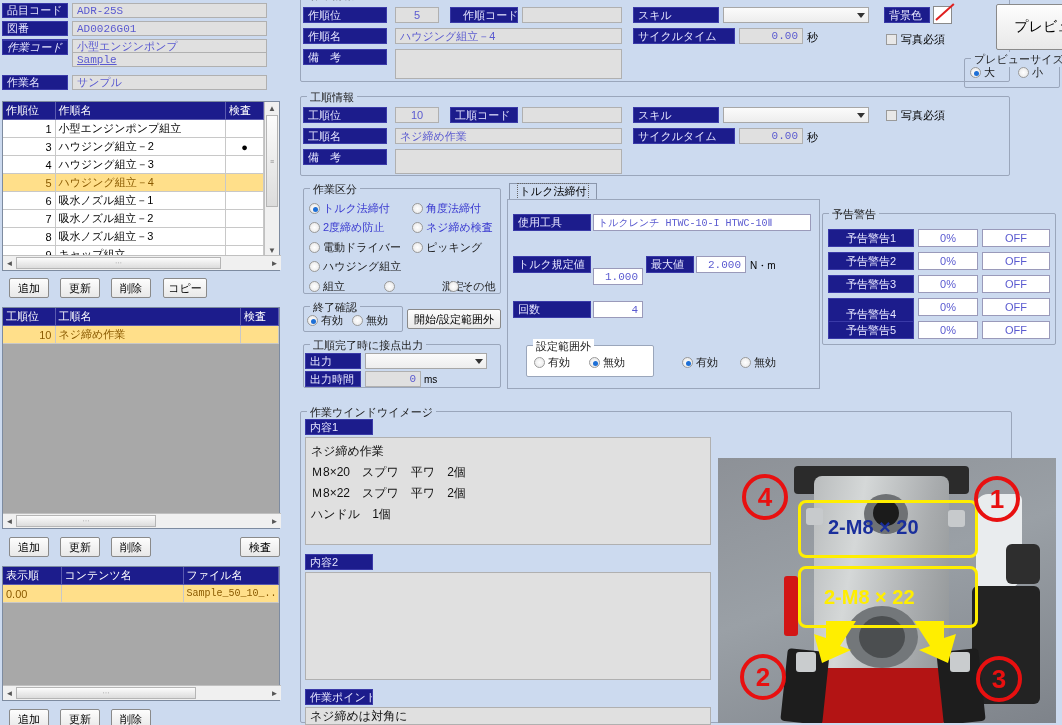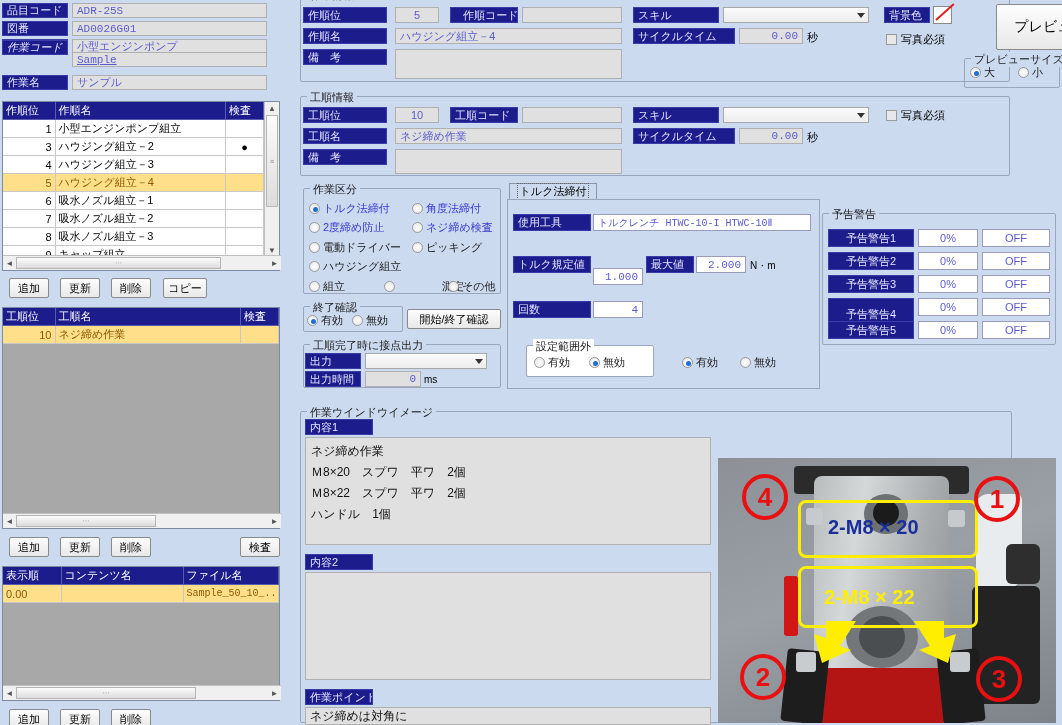--- a/index.html
+++ b/index.html
@@ -443,21 +443,21 @@
     <div class="gtitle">終了確認</div>
   </div>
   <div class="radio on" style="left:307px;top:313px;">
     <span class="dot"></span>
       <span class="rtext blk">有効</span>
   </div>
   <div class="radio" style="left:352px;top:313px;">
     <span class="dot"></span>
       <span class="rtext blk">無効</span>
   </div>
-  <div class="btn" style="position:absolute;left:407px;top:309px;width:94px;height:20px;">開始/終了確認</div>
+  <div class="btn" style="position:absolute;left:407px;top:309px;width:94px;height:20px;">開始/設定範囲外</div>
 
   <div class="group" style="left:303px;top:344px;width:198px;height:44px;">
     <div class="gtitle">工順完了時に接点出力</div>
   </div>
   <div class="lbl" style="position:absolute;left:305px;top:353px;width:56px;height:16px;">出力</div>
   <div class="combo" style="position:absolute;left:365px;top:353px;width:122px;height:16px;">
     <span style="flex:1;padding-left:3px;"></span>
     <span class="arr"></span>
   </div>
   <div class="lbl" style="position:absolute;left:305px;top:371px;width:56px;height:16px;">出力時間</div>

